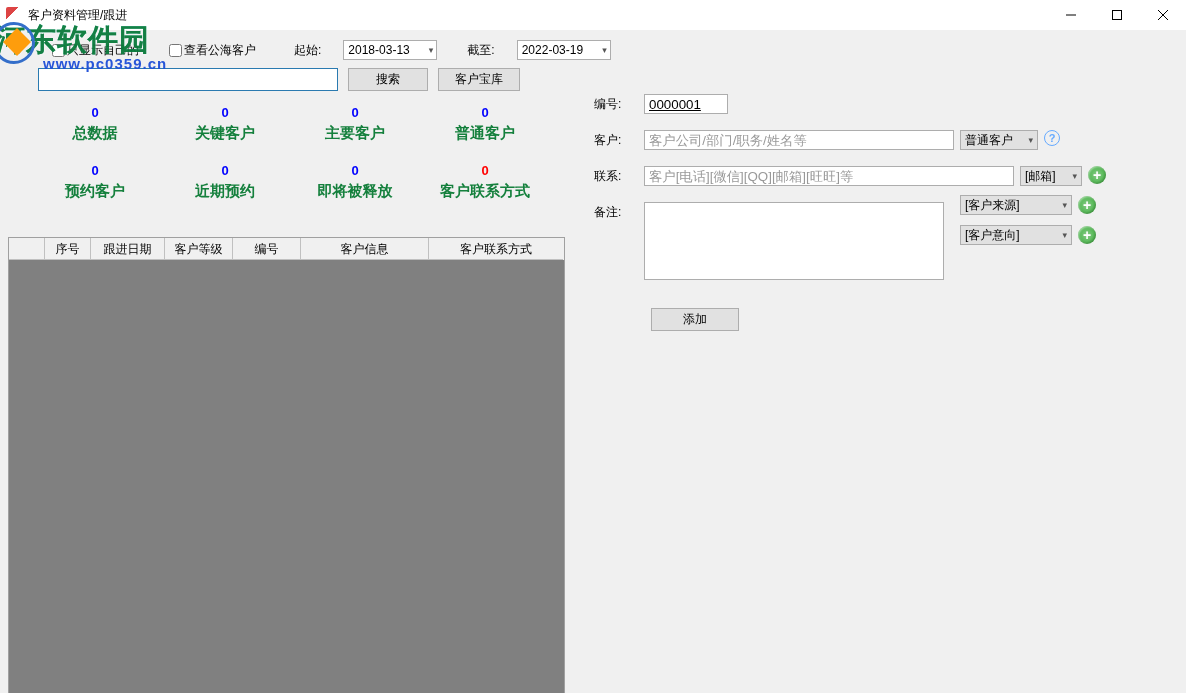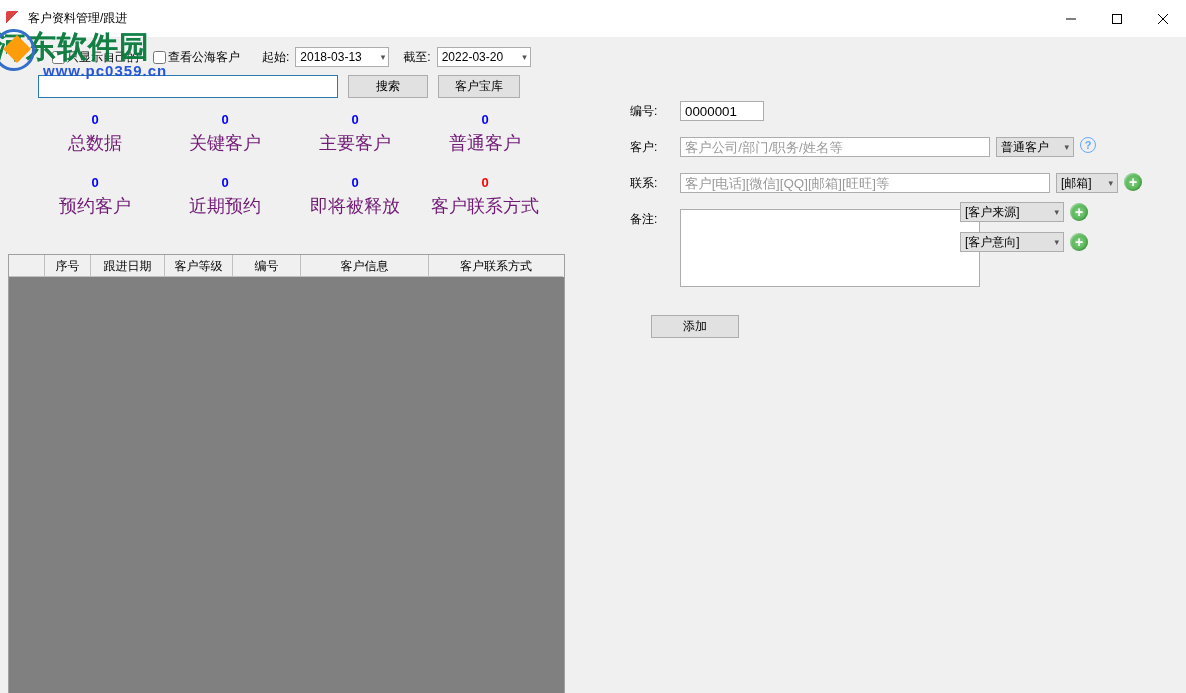--- a/index.html
+++ b/index.html
@@ -16,21 +16,21 @@
       overflow: hidden;
       position: relative;
     }
     .window {
       width: 1186px;
       height: 693px;
       background: #fff;
       position: relative;
     }
     .titlebar {
-      height: 37px;
+      height: 30px;
       display: flex;
       align-items: center;
       padding: 0 0 0 6px;
       background: #fff;
     }
     .titlebar .app-icon {
       width: 16px;
       height: 16px;
       background: linear-gradient(135deg, #d44 40%, #fff 40%);
       margin-right: 6px;
@@ -104,21 +104,21 @@
       color: #1d4ed8;
       margin-left: 48px;
       margin-top: -6px;
       letter-spacing: 1px;
     }
     
     .filter-row {
       display: flex;
       align-items: center;
       padding: 10px 10px 6px 48px;
-      gap: 2px;
+      gap: 18px;
     }
     .checkbox-wrap {
       display: flex;
       align-items: center;
       margin-right: 8px;
     }
     .checkbox-wrap input { margin-right: 2px; }
     .filter-label { margin: 0 4px 0 12px; }
     .date-select {
       border: 1px solid #adadad;
@@ -177,23 +177,24 @@
       width: 130px;
     }
     .stat-val {
       color: #0000ff;
       font-size: 13px;
       font-weight: bold;
       margin-bottom: 4px;
     }
     .stat-val.red { color: #ff0000; }
     .stat-label {
-      color: #701a75;
-      font-size: 18px;
+      color: #15803d;
+      font-size: 15px;
       margin-bottom: 16px;
+      font-weight: bold;
     }
     
     .grid-area {
       margin: 6px 8px 8px 8px;
       width: 557px;
       height: 494px;
       border: 1px solid #a0a0a0;
       background: #808080;
       position: relative;
     }
@@ -253,21 +254,20 @@
     .form-area {
       position: absolute;
       left: 594px;
       top: 64px;
       width: 570px;
     }
     .form-row {
       display: flex;
       align-items: flex-start;
       margin-bottom: 16px;
-      margin-left: 36px;
     }
     .form-label {
       width: 50px;
       text-align: left;
       padding-top: 2px;
     }
     .form-input {
       border: 1px solid #adadad;
       background: #fff;
       height: 20px;
@@ -332,21 +332,21 @@
     .form-side {
       position: absolute;
       left: 960px;
       top: 165px;
     }
     .form-side .form-row2 {
       display: flex;
       align-items: center;
       margin-bottom: 10px;
     }
-    .form-side .form-select { width: 104px; min-width: 0; text-align: center; }
+    .form-side .form-select { width: 112px; min-width: 0; text-align: center; }
     .add-btn-row {
       margin-top: 28px;
       margin-left: 50px;
       padding-left: 7px;
     }
   </style>
 </head>
 <body>
 
 <div class="window">
@@ -391,21 +391,21 @@
       <label class="checkbox-wrap">
         <input type="checkbox" style="">
         <span>查看公海客户</span>
       </label>
       <span class="filter-label">起始:</span>
       <div class="date-select">
         <span>2018-03-13</span>
       </div>
       <span class="filter-label">截至:</span>
       <div class="date-select">
-        <span>2022-03-20</span>
+        <span>2022-03-19</span>
       </div>
     </div>
 
     <div class="search-row">
       <input class="search-input" type="text" value="" style="">
       <div class="btn">
         <span>搜索</span>
       </div>
       <div class="btn">
         <span>客户宝库</span>
@@ -468,21 +468,21 @@
           <div class="sb-thumb"></div>
         </div>
         <div class="sb-btn">▶</div>
       </div>
     </div>
 
     <div class="form-area">
 
       <div class="form-row">
         <div class="form-label">编号:</div>
-        <input class="form-input ro" style="width: 84px;" readonly="" value="0000001">
+        <input class="form-input ro" style="width: 84px; text-decoration: underline;" readonly="" value="0000001">
       </div>
 
       <div class="form-row">
         <div class="form-label">客户:</div>
         <input class="form-input" style="width: 310px;" placeholder="客户公司/部门/职务/姓名等">
         <div class="form-select" style="margin-left:6px">
           <span>普通客户</span>
         </div>
         <span class="help-icon">?</span>
       </div>

